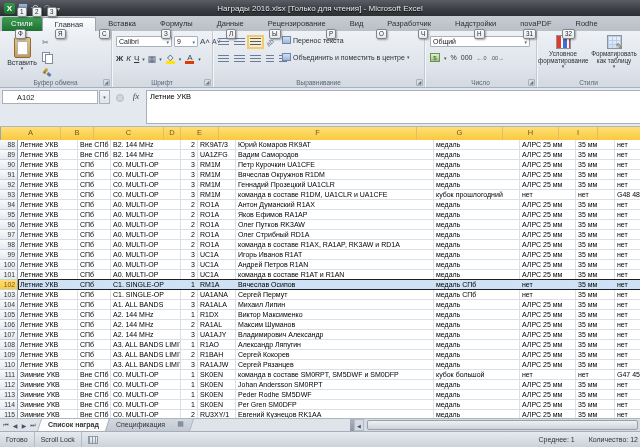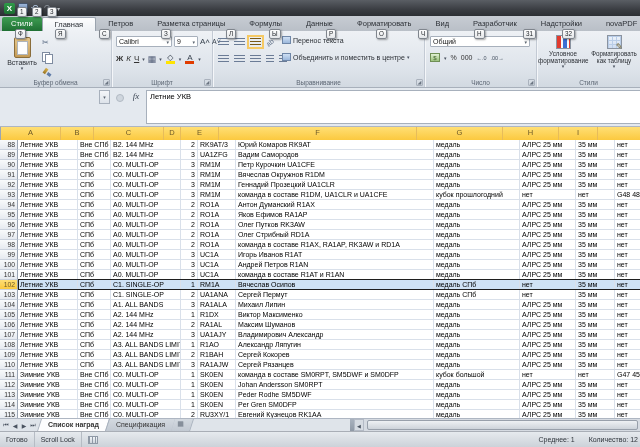--- a/index.html
+++ b/index.html
@@ -147,30 +147,30 @@
 <body>
 
 <div id="titlebar">
   <div class="qat">
     <span class="xl-logo">X</span>
     <span class="qat-ico ico-save"></span>
     <span class="qat-ico ico-undo">↶</span>
     <span class="qat-ico ico-redo">↷</span>
     <span class="qat-caret">▾</span>
   </div>
+  <div id="title-text">Награды 2016.xlsx  [Только для чтения] - Microsoft Excel</div>
 </div>
 
 <div id="tabrow">
     <div class="tab file">Стили</div>
     <div class="tab active">Главная</div>
-    <div class="tab">Петров</div>
-    <div class="tab">Разметка страницы</div>
+    <div class="tab">Вставка</div>
     <div class="tab">Формулы</div>
     <div class="tab">Данные</div>
-    <div class="tab">Форматировать</div>
+    <div class="tab">Рецензирование</div>
     <div class="tab">Вид</div>
     <div class="tab">Разработчик</div>
     <div class="tab">Надстройки</div>
     <div class="tab">novaPDF</div>
     <div class="tab">Rodhe</div>
   </div>
 
 <div id="ribbon">
   <div class="group g-clip">
     <div class="paste-btn">
@@ -269,20 +269,21 @@
     <div class="style-btn sb2">
       <span class="ft-ico"></span>
       <span>Форматировать как таблицу</span>
       <span class="dd">▾</span>
     </div>
     <div class="gl">Стили</div>
   </div>
 </div>
 
 <div id="fbar">
+  <div id="namebox">A102</div>
   <div id="name-dd">▾</div>
   <div id="fb-dot"></div>
   <div id="fxbtn">fx</div>
   <div id="fcontent">Летние УКВ</div>
 </div>
 
 <div id="grid">
   <div id="grid-head">
       <div class="corner"></div>
       <div class="chead" style="width: 60px;">A</div>

